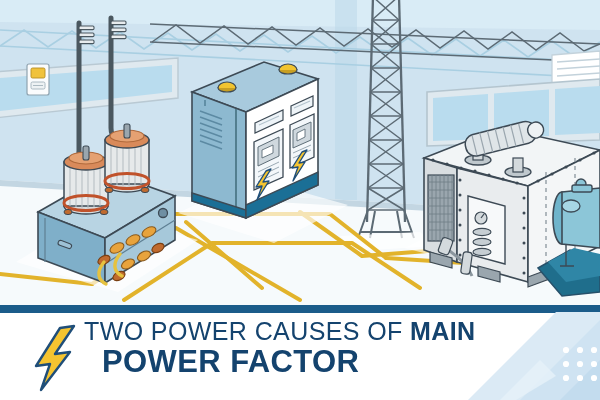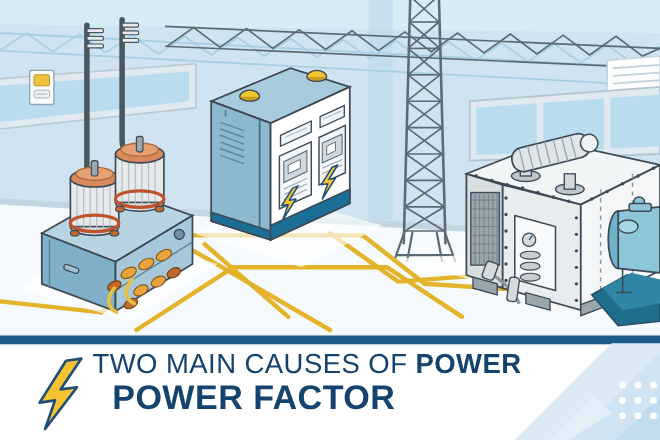--- a/index.html
+++ b/index.html
@@ -419,18 +419,18 @@
         <circle cx="566" cy="378" r="3.1"></circle>
           <circle cx="580" cy="378" r="3.1"></circle>
           <circle cx="594" cy="378" r="3.1"></circle>
       </g>
       <polygon points="60,328 36,366 50,364 41,390 70,352 55,354 74,326" fill="#f5c430" stroke="#1f4e79" stroke-width="2.4" stroke-linejoin="round"></polygon>
     </g>
   </svg>
 
   <div class="banner-text-wrap">
     <div class="t-line t-line1">
-      <span>TWO MAIN CAUSES OF </span><span class="t-bold">POWER</span>
+      <span>TWO POWER CAUSES OF </span><span class="t-bold">MAIN</span>
     </div>
     <div class="t-line t-line2">POWER FACTOR</div>
   </div>
 
 </div>
 
 </body></html>

